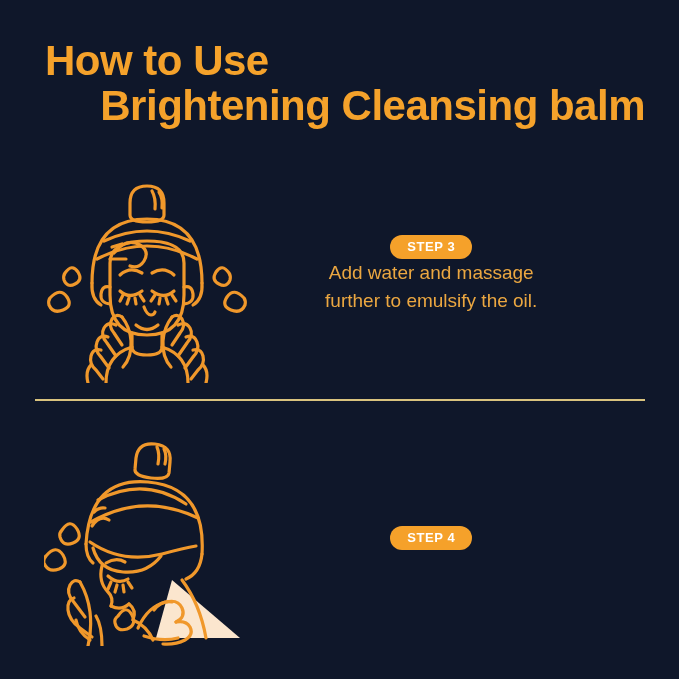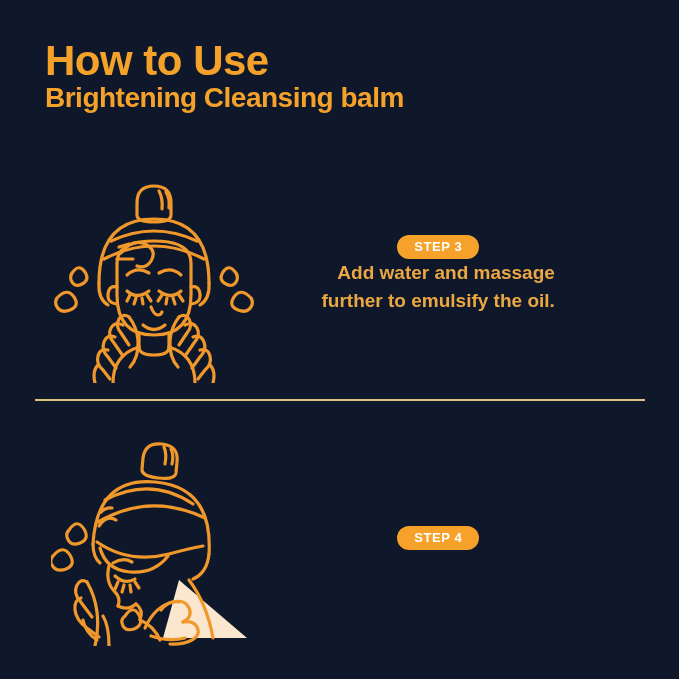--- a/index.html
+++ b/index.html
@@ -30,26 +30,26 @@
     width: 600px;
   }
   .heading-line {
     color: #F5A22B;
     font-weight: bold;
     letter-spacing: -0.5px;
     line-height: 1.08;
     white-space: nowrap;
   }
   .heading-line-1 { font-size: 42px; }
-  .heading-line-2 { font-size: 28px; }
+  .heading-line-2 { font-size: 42px; text-align: right; }
 
   
   .step-row {
     position: absolute;
-    left: 12px;
+    left: 5px;
     width: 568px;
     display: flex;
     align-items: center;
   }
   .step-row-1 { top: 160px; height: 230px; }
   .step-row-2 { top: 420px; height: 235px; }
 
   .art-cell {
     width: 340px;
     display: flex;
@@ -75,23 +75,22 @@
     font-size: 13px;
     font-weight: bold;
     letter-spacing: 0.6px;
     line-height: 1;
   }
 
   .step-desc {
     color: #EBA741;
     font-size: 19px;
     line-height: 1.45;
-    text-align: right;
+    text-align: center;
     white-space: nowrap;
-    font-weight: bold;
   }
 
   
   .divider {
     position: absolute;
     left: 35px;
     top: 399px;
     width: 610px;
     height: 2px;
     background: #D9C37E;

